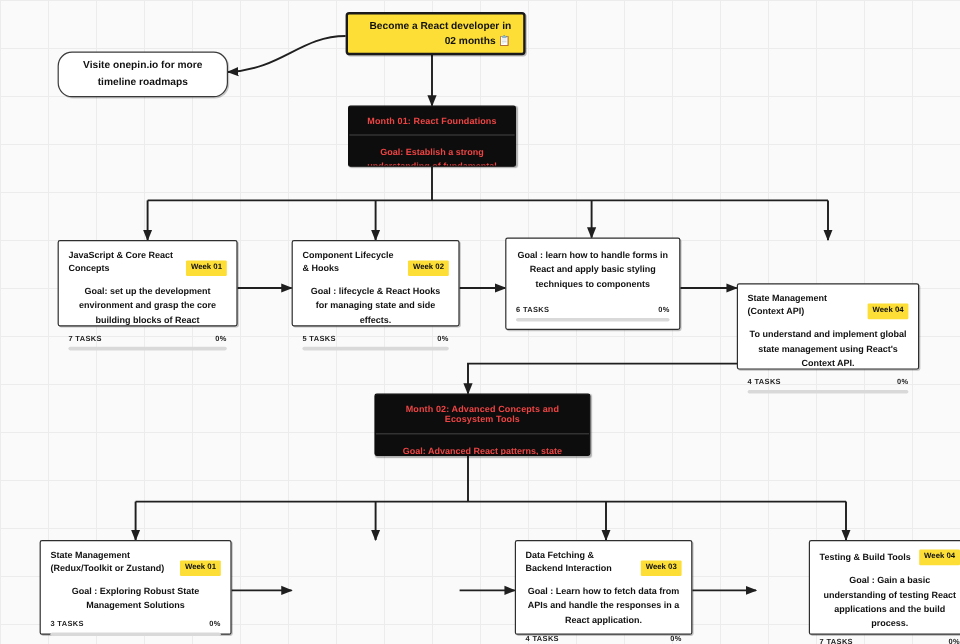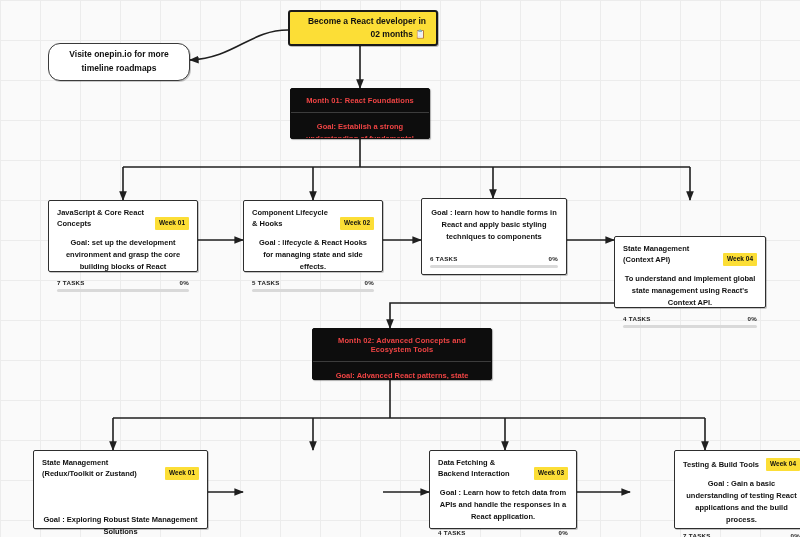--- a/index.html
+++ b/index.html
@@ -280,21 +280,21 @@
       <div class="week-meta">
         <span>4 TASKS</span>
         <span>0%</span>
       </div>
       <div class="progress-track">
         <div class="progress-fill" style="width: 0%;"></div>
       </div>
     </div>
   </div>
 
-  <div class="node week-node" style="left:33px; top:450px; width:175px; height:79px;gap:27px;">
+  <div class="node week-node" style="left:33px; top:450px; width:160px; height:79px;">
     <div class="week-head">
       <div class="week-title">State Management (Redux/Toolkit or Zustand)</div>
       <div class="week-badge">Week 01</div>
     </div>
     <div class="week-body">Goal : Exploring Robust State Management Solutions</div>
     <div class="week-foot">
       <div class="week-meta">
         <span>3 TASKS</span>
         <span>0%</span>
       </div>

